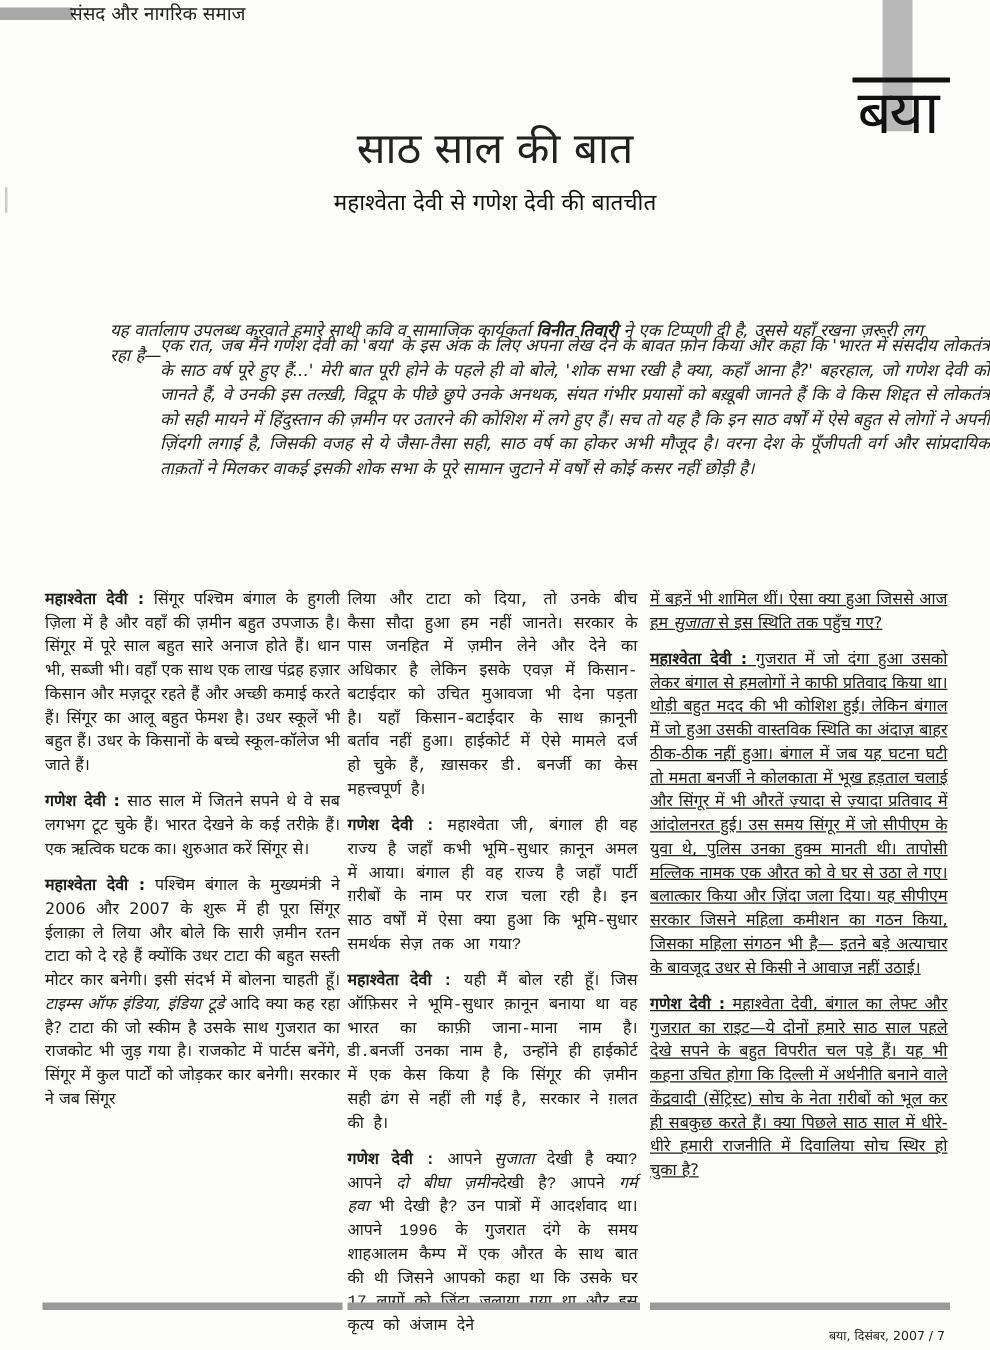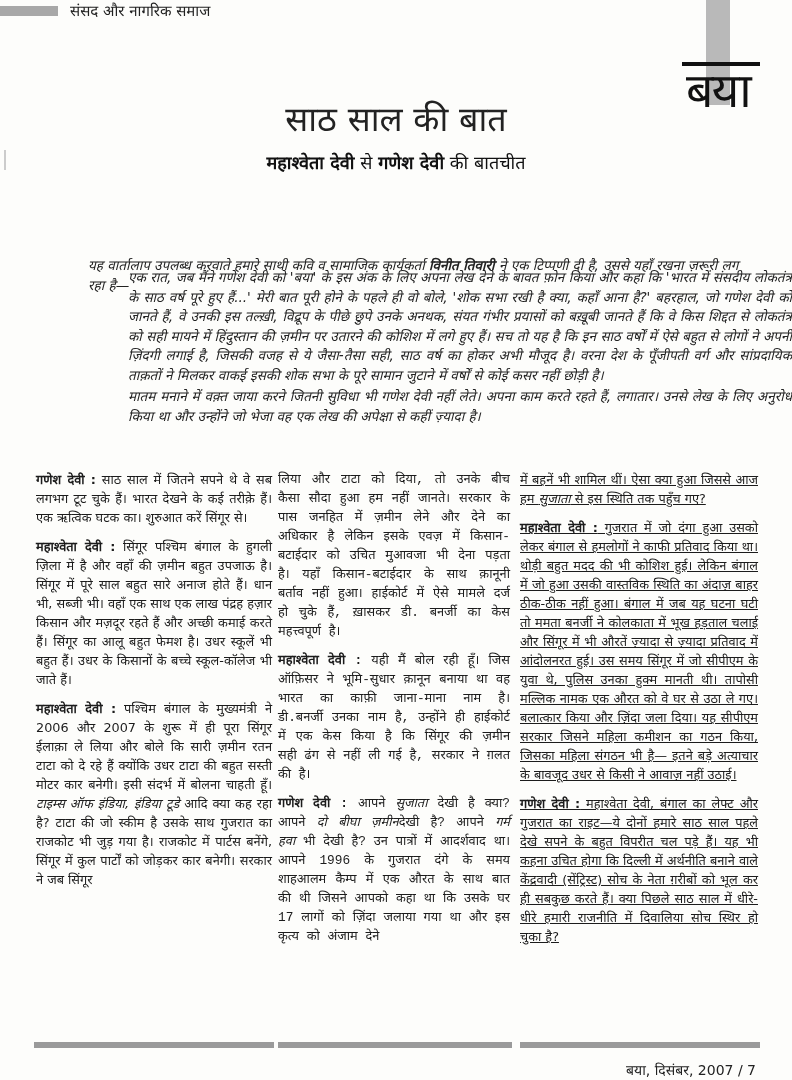--- a/index.html
+++ b/index.html
@@ -1,39 +1,39 @@
 <!DOCTYPE html>
 <html><head>
 <meta charset="utf-8">
 <style>
   html, body { margin: 0; padding: 0; }
   body {
     width: 792px; height: 1080px; background: #fdfdfb; position: relative; overflow: hidden;
     font-family: "DejaVu Sans", sans-serif; color: #1c1c1c;
   }
   .section-bar { position: absolute; left: 0; top: 6px; width: 58px; height: 10px; background: #a8a8a8; }
-  .section-title { position: absolute; left: 70px; top: 0px; font-size: 15px; line-height: 22px; color: #222; }
+  .section-title { position: absolute; left: 56px; top: 0px; font-size: 15px; line-height: 22px; color: #222; }
   .logo-strip { position: absolute; left: 706px; top: 0; width: 24px; height: 105px; background: #b9b9b9; }
   .logo { position: absolute; left: 682px; top: 62px; width: 78px; height: 60px; }
   .logo-bar { position: absolute; left: 0; top: 0; width: 78px; height: 4px; background: #111; }
   .logo-text { position: absolute; left: 4px; top: -4px; font-size: 48px; line-height: 64px; color: #111; letter-spacing: -2px; }
   .title { position: absolute; left: 0; width: 792px; top: 96px; text-align: center; font-size: 34px; line-height: 46px; color: #222; }
   .subtitle { position: absolute; left: 0; width: 792px; top: 150px; text-align: center; font-size: 18px; line-height: 26px; color: #111; }
-  .subtitle b { font-weight: bold; }
+  .subtitle b { font-weight: normal; }
   .intro { position: absolute; left: 88px; width: 664px; top: 216px; font-size: 13.5px; line-height: 20px; font-style: italic; color: #222; margin-top: 39px; }
   .intro-body { position: absolute; left: 88px; width: 664px; top: 268px; font-size: 13.5px; line-height: 19.5px; font-style: italic; color: #222; margin-left: 40px; }
   .intro-body p { margin: 0 0 2px 0; text-align: justify; }
   .col { position: absolute; top: 470px; font-size: 12.8px; line-height: 19px; color: #1c1c1c; text-align: justify; }
   .col1 { left: 36px; width: 236px; }
   .col2 { left: 278px; width: 232px; font-family: Liberation Mono, monospace; }
   .col3 { left: 520px; width: 238px; text-decoration: underline; }
   .col p { margin: 0 0 10px 0; }
   .speaker { font-weight: bold; }
   .footer-rule { position: absolute; top: 1042px; height: 6px; background: #9a9a9a; }
-  .footer { position: absolute; right: 36px; top: 1060px; font-size: 14px; line-height: 20px; color: #222; }
+  .footer { position: absolute; right: 36px; top: 1060px; font-size: 10px; line-height: 20px; color: #222; }
   .leftmark { position: absolute; left: 4px; width: 2px; background: #ccc; }
   em { font-style: italic; }
 </style>
 </head>
 <body>
 
 <div class="section-bar"></div>
 <div class="section-title">संसद और नागरिक समाज</div>
 
 <div class="logo-strip"></div>
@@ -46,31 +46,31 @@
 <div class="subtitle">
   <b>महाश्वेता देवी</b><span> से </span><b>गणेश देवी</b><span> की बातचीत</span>
 </div>
 
 <div class="intro">
   <span>यह वार्तालाप उपलब्ध करवाते हमारे साथी कवि व सामाजिक कार्यकर्ता </span><b>विनीत तिवारी</b><span> ने एक टिप्पणी दी है, उससे यहाँ रखना ज़रूरी लग रहा  है—</span>
 </div>
 
 <div class="intro-body">
   <p>एक रात, जब मैंने गणेश देवी को 'बया' के इस अंक के लिए अपना लेख देने के बावत फ़ोन किया और कहा कि 'भारत में संसदीय लोकतंत्र के साठ वर्ष पूरे हुए हैं...' मेरी बात पूरी होने के पहले ही वो बोले, 'शोक सभा रखी है क्या, कहाँ आना है?' बहरहाल, जो गणेश देवी को जानते हैं, वे उनकी इस तल्ख़ी, विद्रूप के पीछे छुपे उनके अनथक, संयत गंभीर प्रयासों को बख़ूबी जानते हैं कि वे किस शिद्दत से लोकतंत्र को सही मायने में हिंदुस्तान की ज़मीन पर उतारने की कोशिश में लगे हुए हैं। सच तो यह है कि इन साठ वर्षों में ऐसे बहुत से लोगों ने अपनी ज़िंदगी लगाई है, जिसकी वजह से ये जैसा-तैसा सही, साठ वर्ष का होकर अभी मौजूद है। वरना देश के पूँजीपती वर्ग और सांप्रदायिक ताक़तों ने मिलकर वाकई इसकी शोक सभा के पूरे सामान जुटाने में वर्षों से कोई कसर नहीं छोड़ी है।</p>
-  <p>मातम मनाने में वक़्त जाया करने जितनी सुविधा भी गणेश देवी नहीं लेते। अपना काम करते रहते हैं, लगातार। उनसे लेख के लिए अनुरोध किया था और उन्होंने जो भेजा वह एक लेख की अपेक्षा से कहीं ज़्यादा है।</p>
 </div>
 
 <div class="col col1">
+  <p><span class="speaker">महाश्वेता देवी :</span><span> सिंगूर पश्चिम बंगाल के हुगली ज़िला में है और वहाँ की ज़मीन बहुत उपजाऊ है। सिंगूर में पूरे साल बहुत सारे अनाज होते हैं। धान भी, सब्जी भी। वहाँ एक साथ एक लाख पंद्रह हज़ार किसान और मज़दूर रहते हैं और अच्छी कमाई करते हैं। सिंगूर का आलू बहुत फेमश है। उधर स्कूलें भी बहुत हैं। उधर के किसानों के बच्चे स्कूल-कॉलेज भी जाते हैं।</span></p>
   <p><span class="speaker">गणेश देवी :</span><span> साठ साल में जितने सपने थे वे सब लगभग टूट चुके हैं। भारत देखने के कई तरीक़े हैं। एक ऋत्विक घटक का। शुरुआत करें सिंगूर से।</span></p>
-  <p><span class="speaker">महाश्वेता देवी :</span><span> सिंगूर पश्चिम बंगाल के हुगली ज़िला में है और वहाँ की ज़मीन बहुत उपजाऊ है। सिंगूर में पूरे साल बहुत सारे अनाज होते हैं। धान भी, सब्जी भी। वहाँ एक साथ एक लाख पंद्रह हज़ार किसान और मज़दूर रहते हैं और अच्छी कमाई करते हैं। सिंगूर का आलू बहुत फेमश है। उधर स्कूलें भी बहुत हैं। उधर के किसानों के बच्चे स्कूल-कॉलेज भी जाते हैं।</span></p>
   <p><span class="speaker">महाश्वेता देवी :</span><span> पश्चिम बंगाल के मुख्यमंत्री ने 2006 और 2007 के शुरू में ही पूरा सिंगूर ईलाक़ा ले लिया और बोले कि सारी ज़मीन रतन टाटा को दे रहे हैं क्योंकि उधर टाटा की बहुत सस्ती मोटर कार बनेगी। इसी संदर्भ में बोलना चाहती हूँ। </span><em>टाइम्स ऑफ इंडिया, इंडिया टूडे</em><span> आदि क्या कह रहा है? टाटा की जो स्कीम है उसके साथ गुजरात का राजकोट भी जुड़ गया है। राजकोट में पार्टस बनेंगे, सिंगूर में कुल पार्टों को जोड़कर कार बनेगी। सरकार ने जब सिंगूर</span></p>
 </div>
 
 <div class="col col2">
   <p><span class="speaker"></span><span>लिया और टाटा को दिया, तो उनके बीच कैसा सौदा हुआ हम नहीं जानते। सरकार के पास जनहित में ज़मीन लेने और देने का अधिकार है लेकिन इसके एवज़ में किसान-बटाईदार को उचित मुआवजा भी देना पड़ता है। यहाँ किसान-बटाईदार के साथ क़ानूनी बर्ताव नहीं हुआ। हाईकोर्ट में ऐसे मामले दर्ज हो चुके हैं, ख़ासकर डी. बनर्जी का केस महत्त्वपूर्ण है।</span></p>
+  <p><span class="speaker">गणेश देवी :</span><span> महाश्वेता जी, बंगाल ही वह राज्य है जहाँ कभी भूमि-सुधार क़ानून अमल में आया। बंगाल ही वह राज्य है जहाँ पार्टी ग़रीबों के नाम पर राज चला रही है। इन साठ वर्षों में ऐसा क्या हुआ कि भूमि-सुधार समर्थक सेज़ तक आ गया?</span></p>
   <p><span class="speaker">महाश्वेता देवी :</span><span> यही मैं बोल रही हूँ। जिस ऑफ़िसर ने भूमि-सुधार क़ानून बनाया था वह भारत का काफ़ी जाना-माना नाम है। डी.बनर्जी उनका नाम है, उन्होंने ही हाईकोर्ट में एक केस किया है कि सिंगूर की ज़मीन सही ढंग से नहीं ली गई है, सरकार ने ग़लत की है।</span></p>
   <p><span class="speaker">गणेश देवी :</span><span> आपने </span><em>सुजाता</em><span> देखी है क्या? आपने </span><em>दो बीघा ज़मीन</em><span>देखी है? आपने </span><em>गर्म हवा</em><span> भी देखी है? उन पात्रों में आदर्शवाद था। आपने 1996 के गुजरात दंगे के समय शाहआलम कैम्प में एक औरत के साथ बात की थी जिसने आपको कहा था कि उसके घर 17 लागों को ज़िंदा जलाया गया था और इस कृत्य को अंजाम देने</span></p>
 </div>
 
 <div class="col col3">
   <p><span>में बहनें भी शामिल थीं। ऐसा क्या हुआ जिससे आज हम </span><em>सुजाता</em><span> से इस स्थिति तक पहुँच गए?</span></p>
   <p><span class="speaker">महाश्वेता देवी :</span><span> गुजरात में जो दंगा हुआ उसको लेकर बंगाल से हमलोगों ने काफी प्रतिवाद किया था। थोड़ी बहुत मदद की भी कोशिश हुई। लेकिन बंगाल में जो हुआ उसकी वास्तविक स्थिति का अंदाज़ बाहर ठीक-ठीक नहीं हुआ। बंगाल में जब यह घटना घटी तो ममता बनर्जी ने कोलकाता में भूख हड़ताल चलाई  और सिंगूर में भी औरतें ज़्यादा से ज़्यादा प्रतिवाद में आंदोलनरत हुई। उस समय सिंगूर में जो सीपीएम के युवा थे, पुलिस उनका हुक्म मानती थी। तापोसी मल्लिक नामक एक औरत को वे घर से उठा ले गए। बलात्कार किया और ज़िंदा जला दिया। यह सीपीएम सरकार जिसने महिला कमीशन का गठन किया, जिसका महिला संगठन भी है— इतने बड़े अत्याचार के बावजूद उधर से किसी ने आवाज़ नहीं उठाई।</span></p>
   <p><span class="speaker">गणेश देवी :</span><span> महाश्वेता देवी, बंगाल का लेफ्ट और गुजरात का राइट—ये दोनों हमारे साठ साल पहले देखे सपने के बहुत विपरीत चल पड़े हैं। यह भी कहना उचित होगा कि दिल्ली में अर्थनीति बनाने वाले केंद्रवादी (सेंट्रिस्ट) सोच के नेता ग़रीबों को भूल कर ही सबकुछ करते हैं। क्या पिछले साठ साल में धीरे-धीरे हमारी राजनीति में दिवालिया सोच स्थिर हो चुका है?</span></p>
 </div>
 

